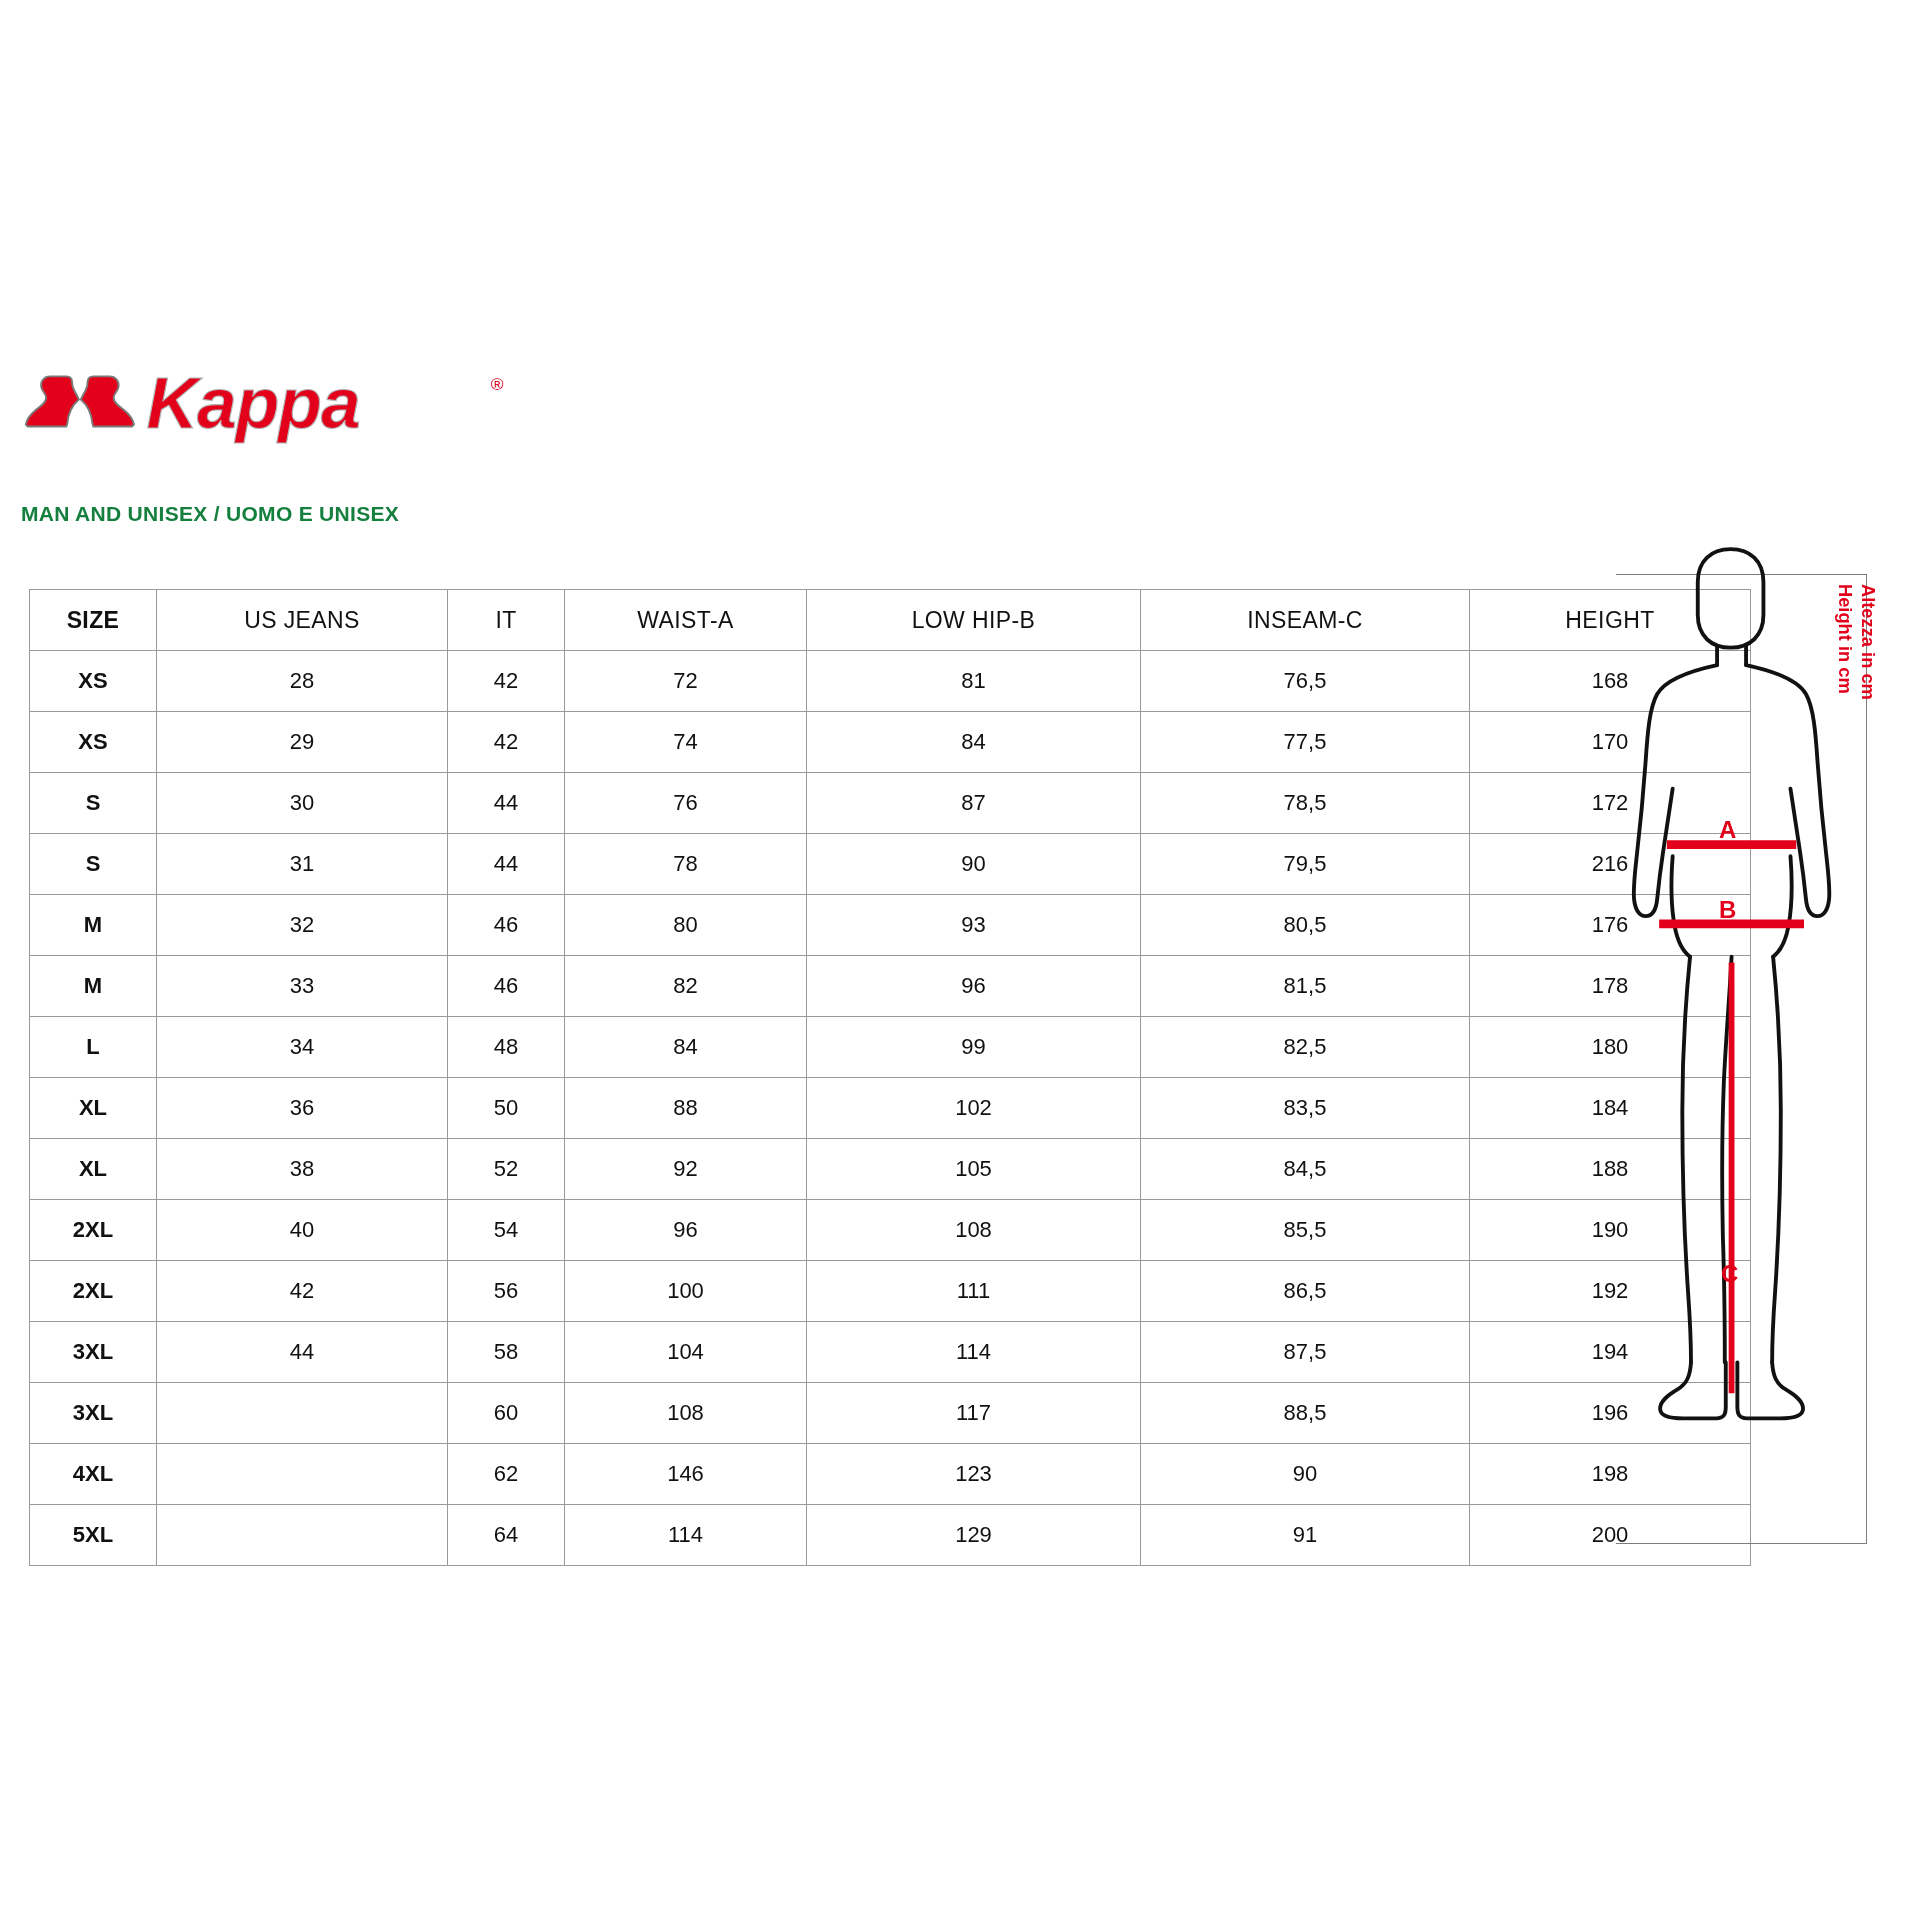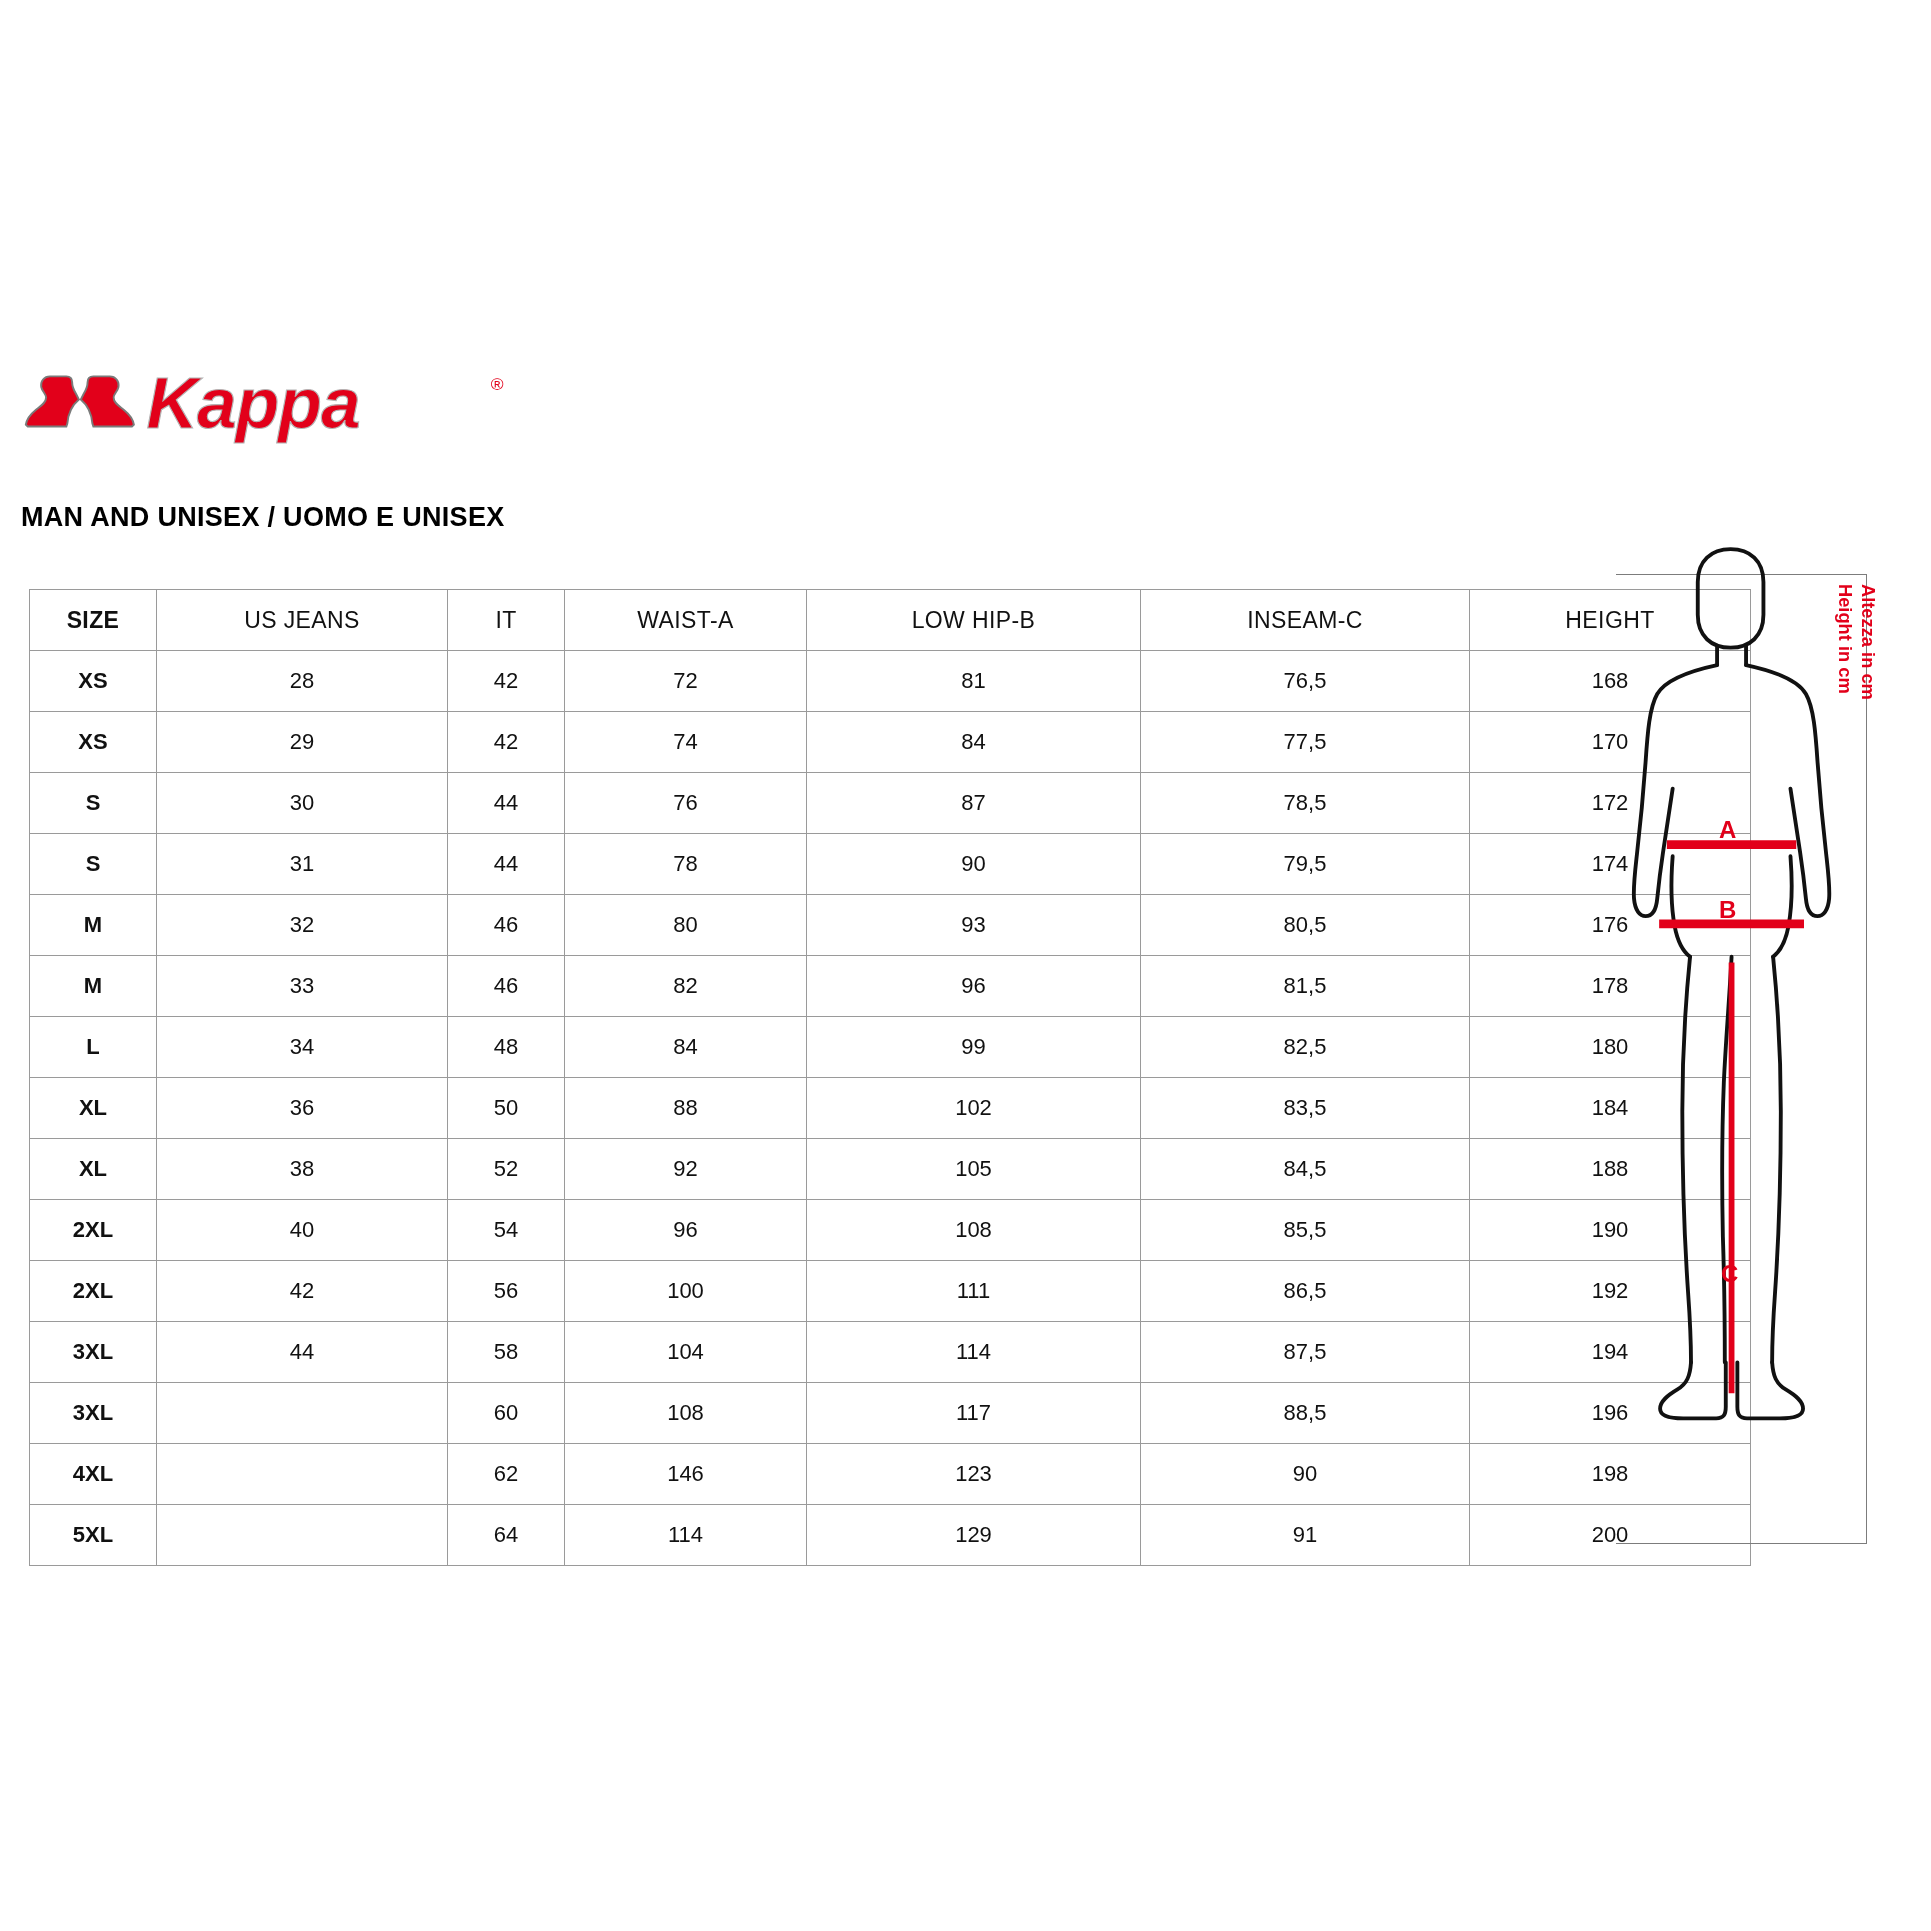--- a/index.html
+++ b/index.html
@@ -31,24 +31,24 @@
     width: 521px;
     height: 87px;
   }
   .logo-svg { display: block; }
 
   
   .doc-title {
     position: absolute;
     left: 21px;
     top: 502px;
-    font-size: 27px;
+    font-size: 21px;
     font-weight: bold;
     letter-spacing: 0.3px;
-    color: #000000;
+    color: #15803d;
     white-space: nowrap;
   }
 
   
   .size-table {
     position: absolute;
     left: 29px;
     top: 589px;
     width: 1526px;
     border-collapse: collapse;
@@ -197,21 +197,21 @@
           <td>78,5</td>
           <td>172</td>
         </tr>
       <tr>
           <td class="col-size">S</td>
           <td>31</td>
           <td>44</td>
           <td>78</td>
           <td>90</td>
           <td>79,5</td>
-          <td>174</td>
+          <td>216</td>
         </tr>
       <tr>
           <td class="col-size">M</td>
           <td>32</td>
           <td>46</td>
           <td>80</td>
           <td>93</td>
           <td>80,5</td>
           <td>176</td>
         </tr>

